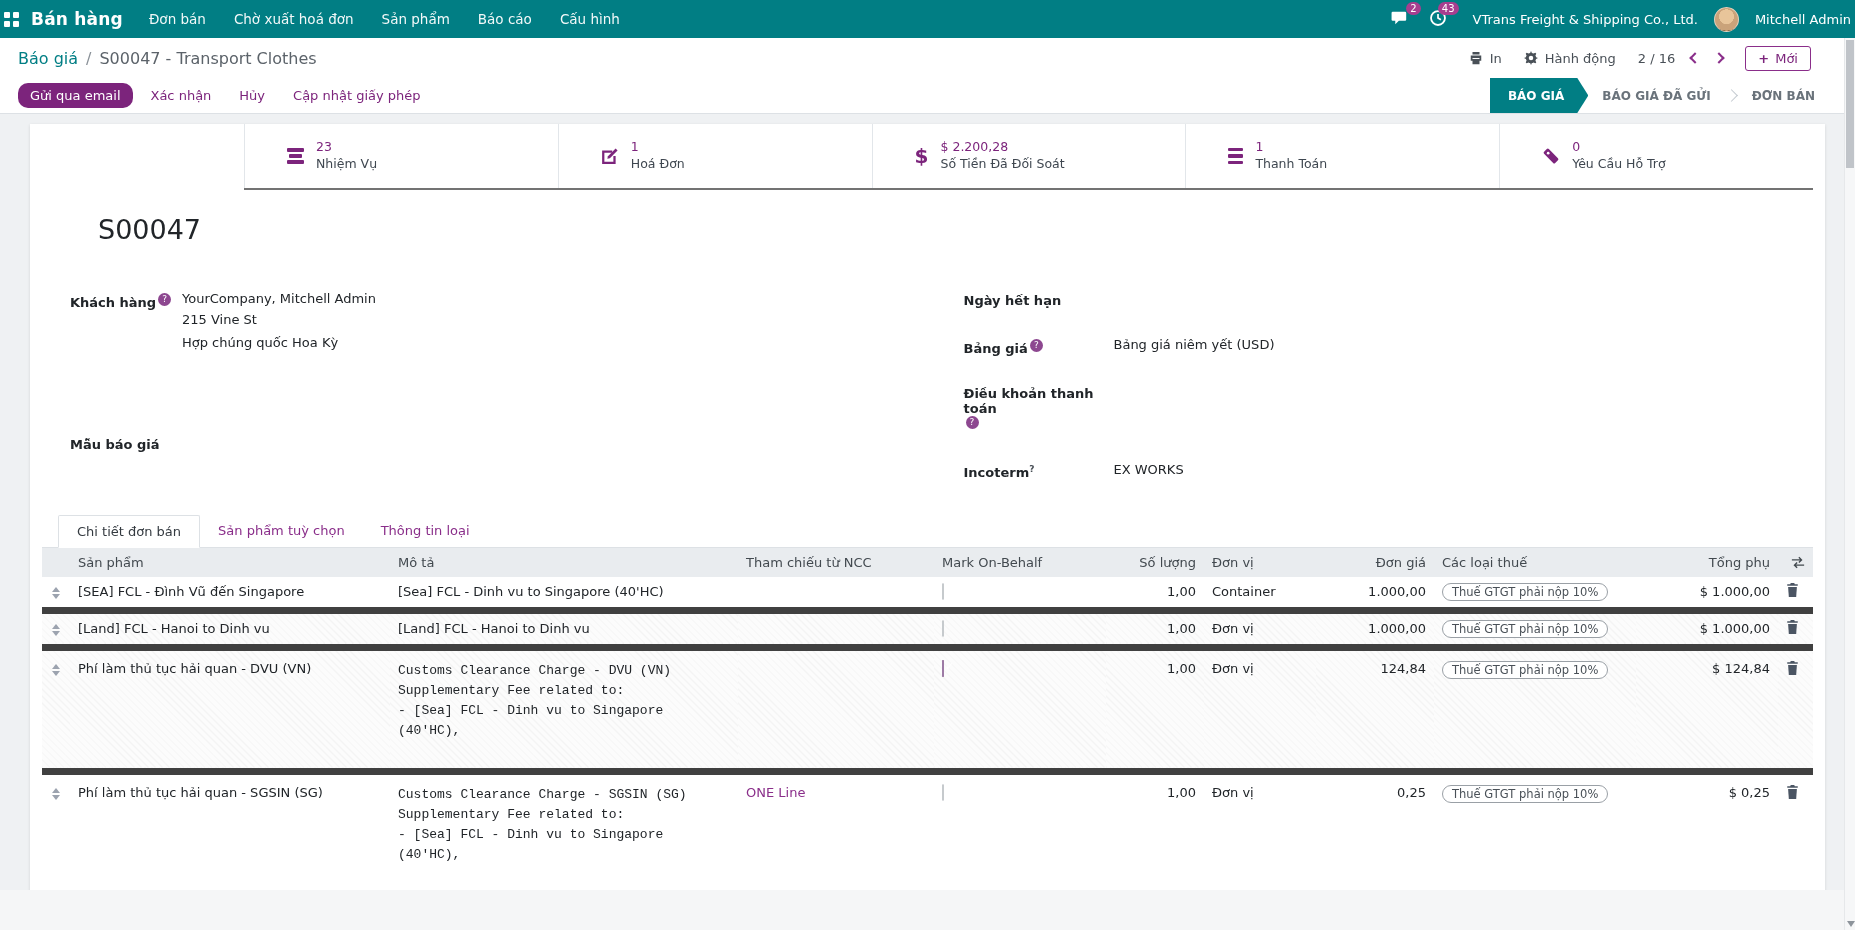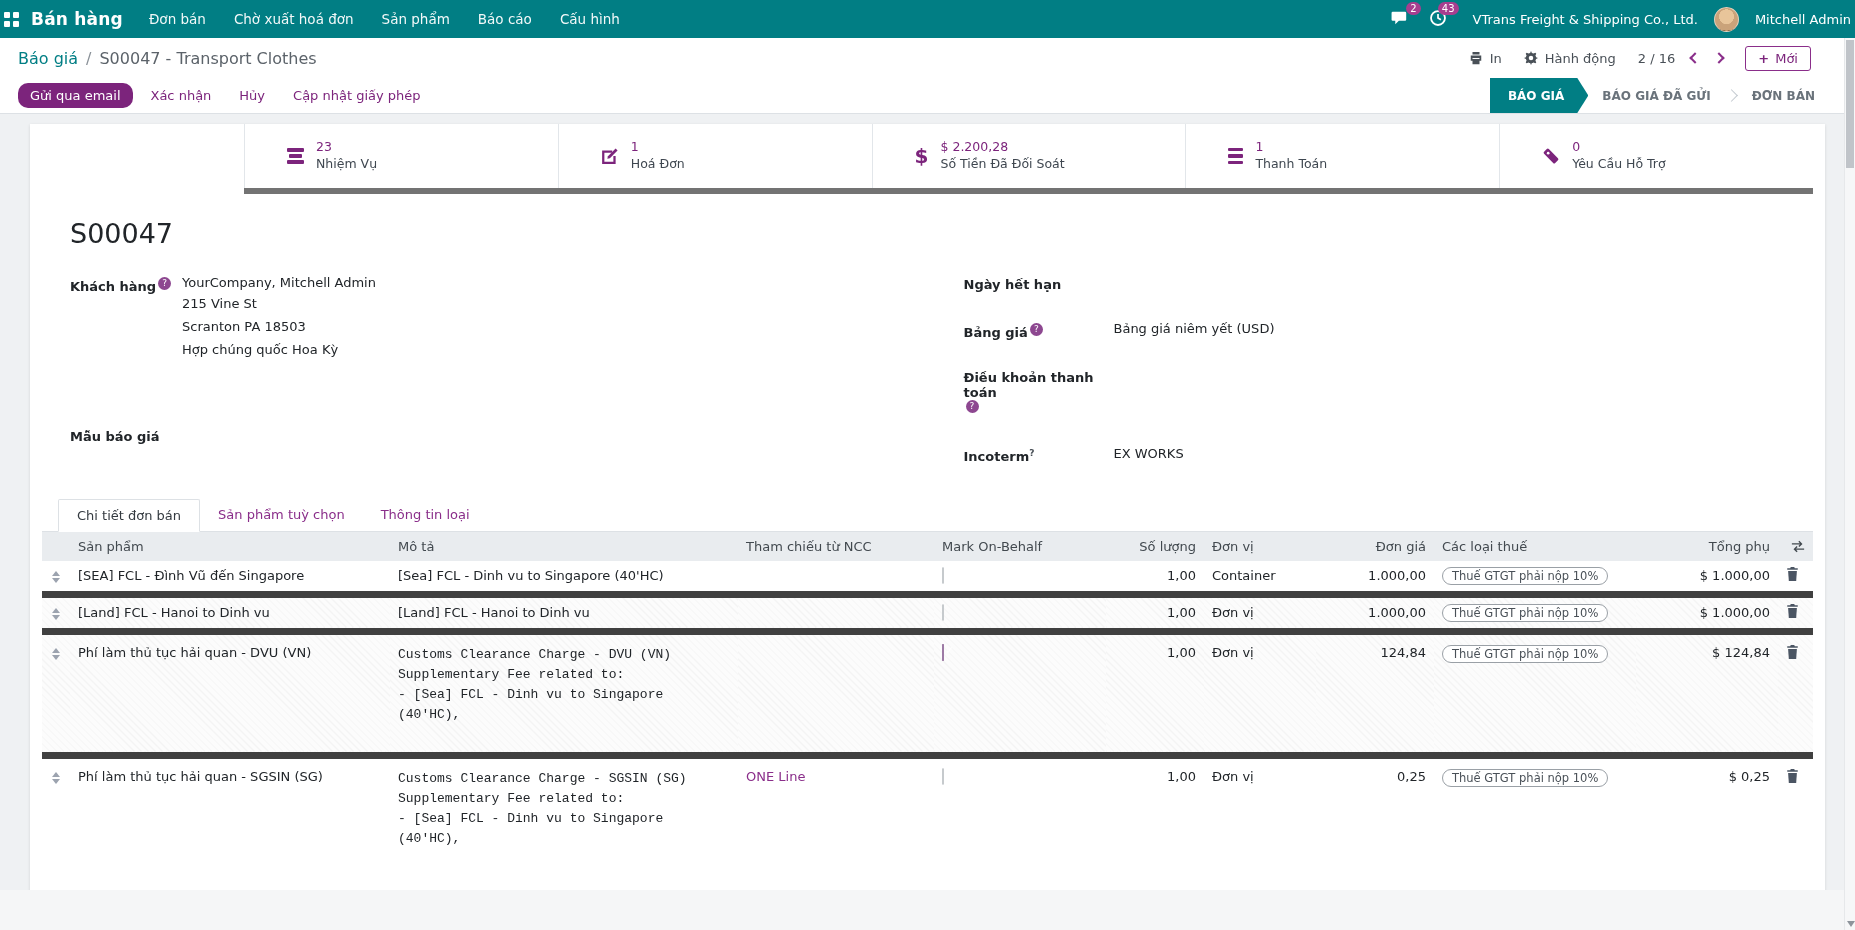--- a/index.html
+++ b/index.html
@@ -47,38 +47,38 @@
   .step { display:flex; align-items:center; font-size:12px; font-weight:700; color:#6a737b; padding:0 14px; cursor:pointer; white-space:nowrap; }
   .step.active { background:#017e84; color:#fff; padding:0 24px 0 18px;
     clip-path:polygon(0 0, calc(100% - 11px) 0, 100% 50%, calc(100% - 11px) 100%, 0 100%); }
   .step-sep { width:9px; height:9px; border-top:1px solid #c3c9cf; border-right:1px solid #c3c9cf; transform:rotate(45deg); align-self:center; margin:0 2px; }
 
   
   .content-bg { height:776px; background:#eff1f3; padding-top:10px; overflow:hidden; }
   .sheet { width:1795px; margin:0 auto 0 30px; background:#fff; box-shadow:0 1px 3px rgba(0,0,0,.12); min-height:790px; padding:0 12px; }
 
   
-  .button-box { display:flex; margin-left:202px; border-bottom:6px solid #737373; }
+  .button-box { display:flex; margin-left:202px; border-bottom:2px solid #737373; }
   .stat-btn { flex:1 1 0; border-left:1px solid #e2e6ea; height:64px; display:flex; align-items:center; gap:12px; padding:0 10px 0 42px; cursor:pointer; background:#fff; }
   .stat-icon { color:#7c247c; flex:none; display:flex; align-items:center; }
   .stat-texts { display:flex; flex-direction:column; line-height:1.35; font-size:12.5px; }
   .stat-value { color:#7c247c; }
   .stat-label { color:#3f4750; }
   .dollar-glyph { font-size:20px; font-weight:700; color:#7c247c; }
   .bars3 { display:flex; flex-direction:column; gap:3px; }
   .bars3 span { width:15px; height:3.5px; background:#7c247c; border-radius:1px; }
   .tasks-ic { display:flex; flex-direction:column; gap:2px; }
   .tasks-ic span { height:4px; background:#7c247c; border-radius:1px; }
   .tasks-ic span:nth-child(1){ width:17px; } .tasks-ic span:nth-child(2){ width:13px; } .tasks-ic span:nth-child(3){ width:17px; }
 
   
   .form-pad { padding:24px 16px 0 28px; }
-  .doc-title { font-size:27px; font-weight:500; color:#212529; margin-bottom:26px; }
+  .doc-title { font-size:27px; font-weight:500; color:#212529; margin-bottom:26px;margin-left:28px; }
   .field-grid { display:grid; grid-template-columns:1fr 1fr; column-gap:60px; }
-  .fgroup { display:grid; grid-template-columns:150px 1fr; row-gap:6px; align-items:start; }
+  .fgroup { display:grid; grid-template-columns:150px 1fr; row-gap:6px; align-items:start;margin-top:20px; }
   .fgroup.left { grid-template-columns:112px 1fr; }
   .flabel { font-weight:700; color:#212529; font-size:13px; padding-top:2px; }
   .flabel .q, .qbadge { display:inline-block; width:13px; height:13px; border-radius:50%; background:#8d4790; color:#fff; font-size:9px; line-height:13px; text-align:center; vertical-align:super; margin-left:2px; font-weight:400; }
   .fvalue { font-size:13px; color:#212529; min-height:18px; }
   .fvalue.link { cursor:pointer; }
   .addr { line-height:1.75; }
   .spacer-row { height:16px; }
   sup.inco { font-size:9px; color:#495057; }
 
   
@@ -280,21 +280,20 @@
     <div class="doc-title">S00047</div>
 
     <div class="field-grid">
       <div class="fgroup left">
         <div class="flabel">
           <span>Khách hàng</span><span class="q">?</span>
         </div>
         <div>
           <div class="fvalue link">YourCompany, Mitchell Admin</div>
           <div class="fvalue addr">215 Vine St</div>
-          <div class="fvalue addr">Scranton PA 18503</div>
           <div class="fvalue addr">Hợp chúng quốc Hoa Kỳ</div>
         </div>
         <div class="spacer-row"></div>
             <div class="spacer-row"></div>
         <div class="flabel">Mẫu báo giá</div>
         <div class="fvalue"></div>
       </div>
 
       <div class="fgroup">
         <div class="flabel">Ngày hết hạn</div>

